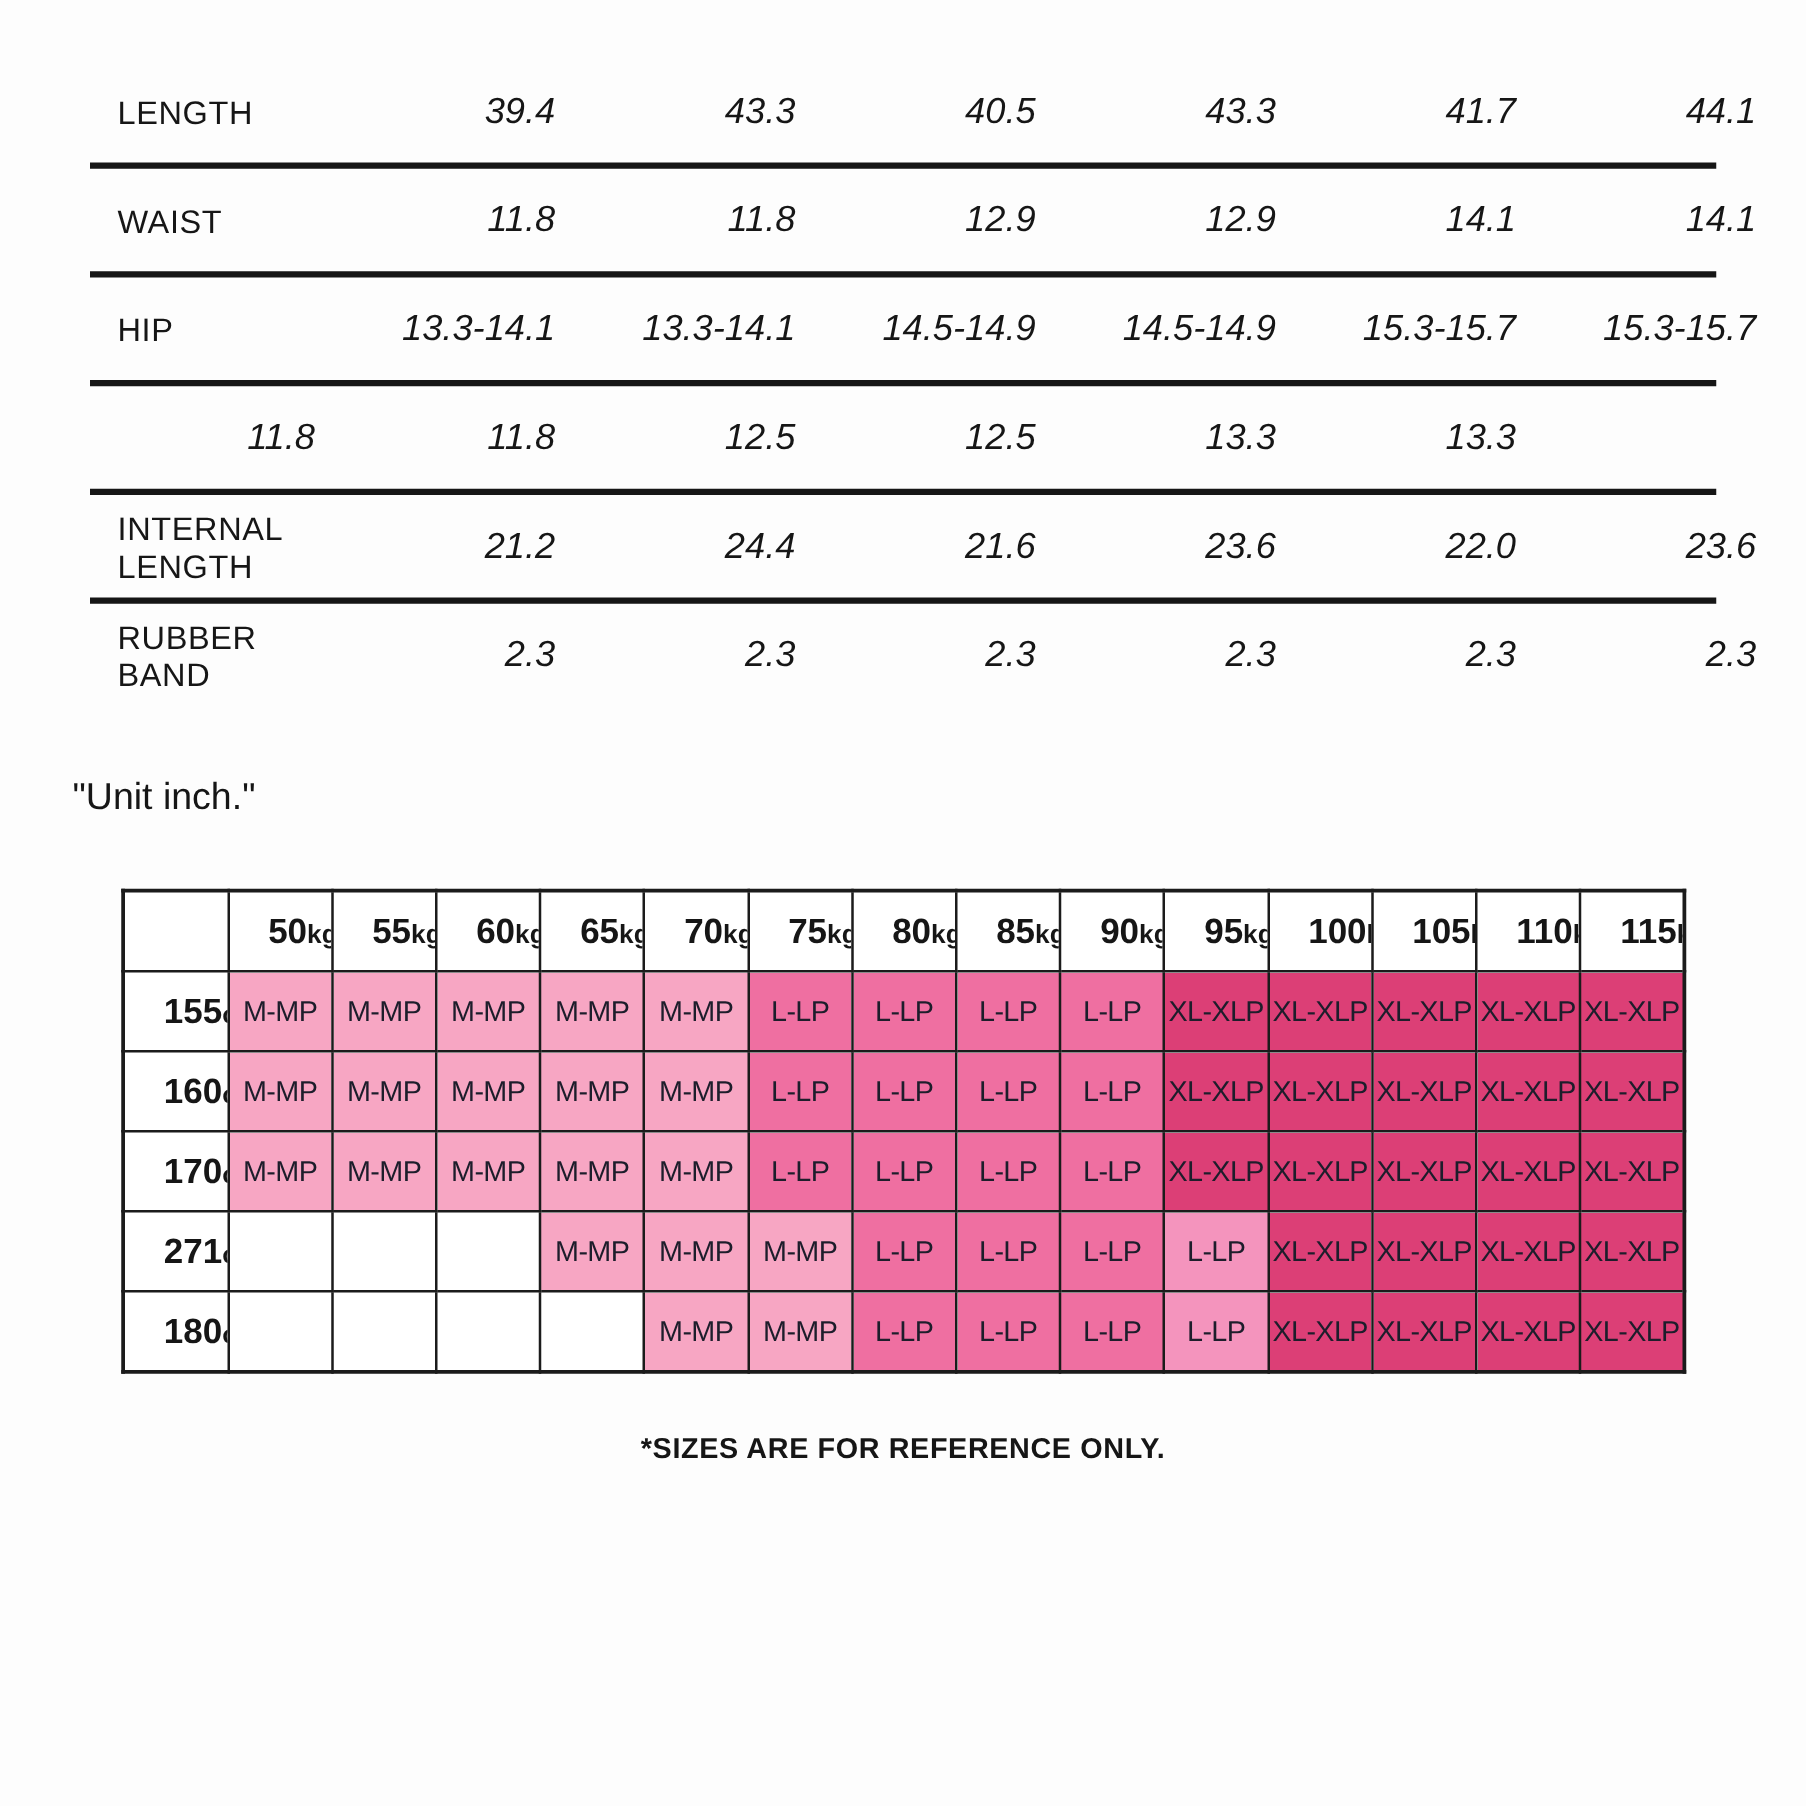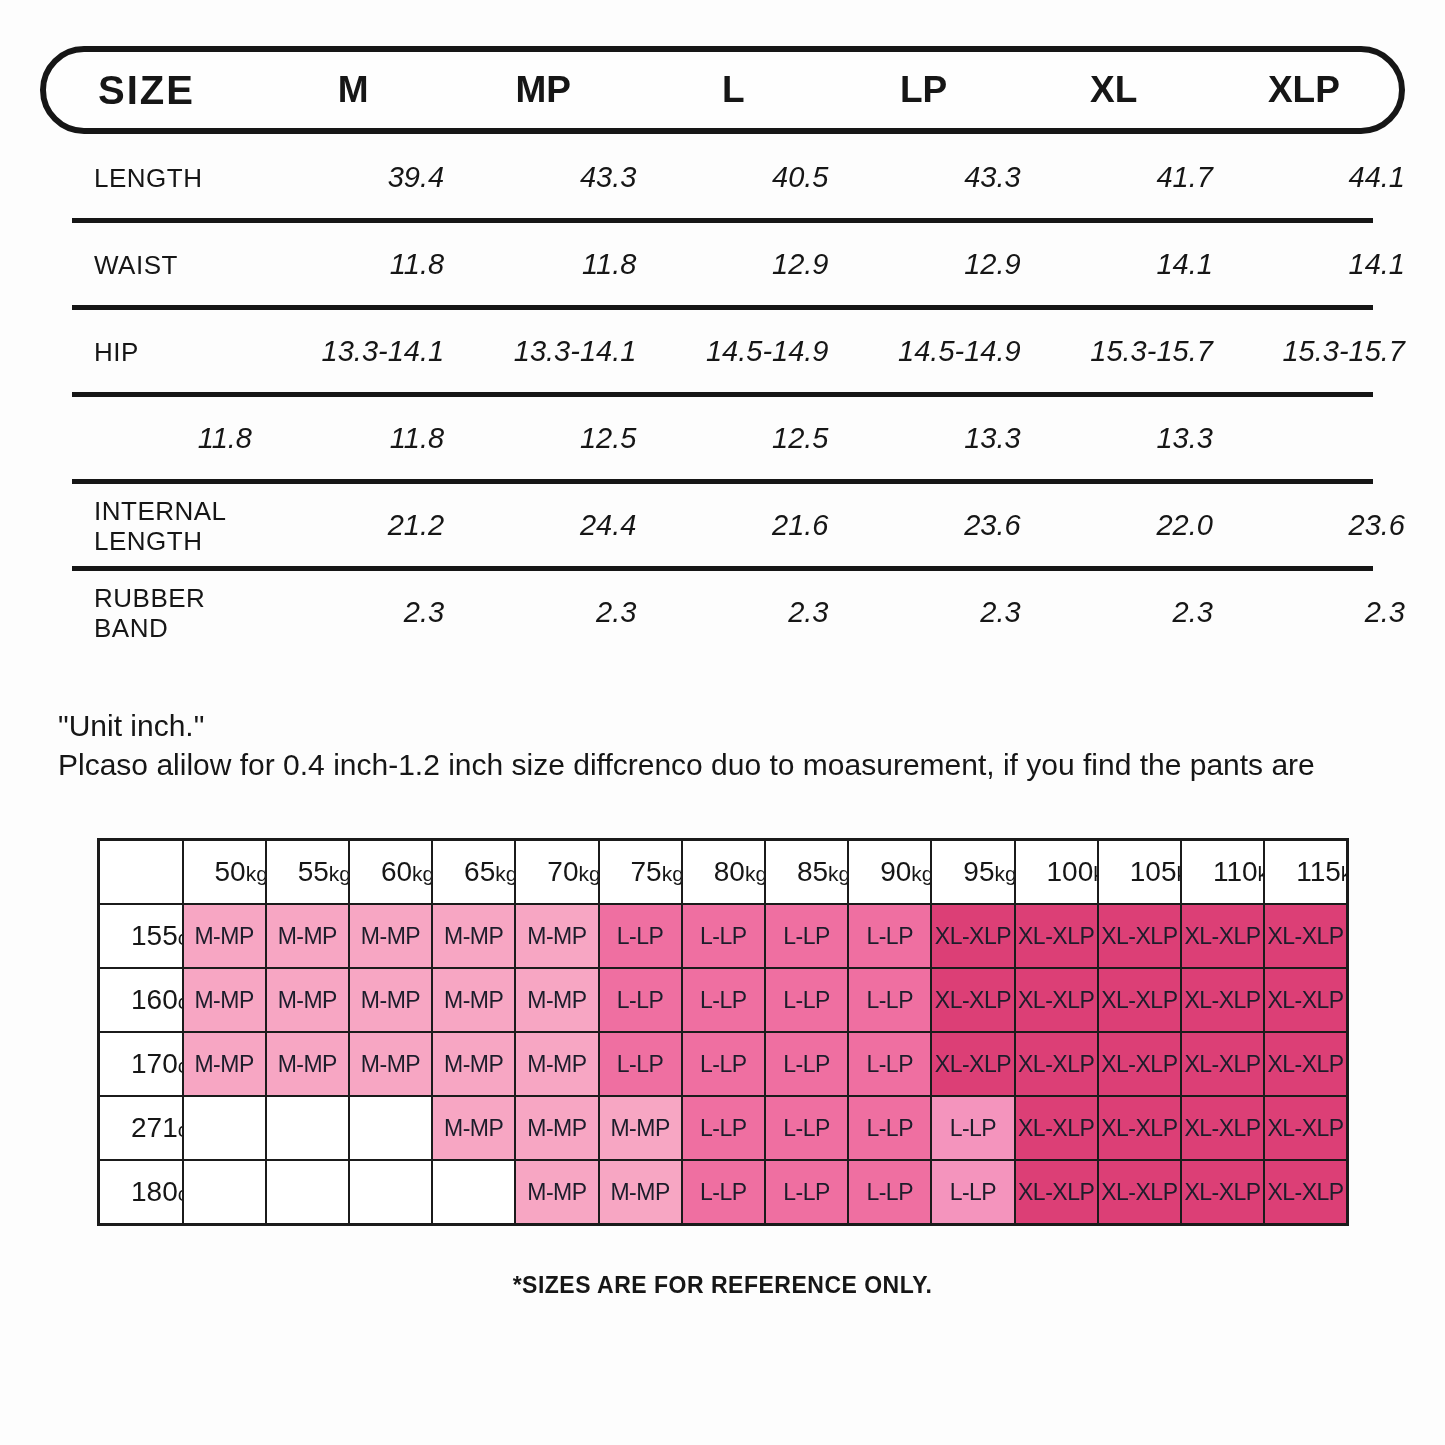--- a/index.html
+++ b/index.html
@@ -42,49 +42,40 @@
   table.wh {
     border-collapse:collapse; table-layout:fixed;
     margin:54px 0 0 97px; width:1252px;
     border:3px solid #1b1b1b;
   }
   .wh th, .wh td {
     border:2px solid #1b1b1b; height:62px;
     text-align:center; vertical-align:middle; padding:0;
     overflow:hidden; white-space:nowrap;
   }
-  .wh th { font-weight:normal; background:#ffffff;padding-left:31px; }
+  .wh th { font-weight:bold; background:#ffffff;padding-left:31px; }
   .wh col.c0 { width:84px; }
   .whead { font-size:28px; }
   .whead .unit { font-size:21px; }
   .hhead { font-size:28px; }
   .hhead .unit { font-size:20px; }
   .wcell { font-size:23px; letter-spacing:-0.5px; color:#1d1d2b; }
 
   
   .footer {
     margin-top:46px; text-align:center;
     font-size:23px; font-weight:bold; letter-spacing:0.5px;
   }
 </style>
 </head>
 <body>
 
 <div class="sheet">
 
   <div class="spec">
-    <div class="pill">
-        <div class="hsize">SIZE</div>
-        <div class="hcol">M</div>
-        <div class="hcol">MP</div>
-        <div class="hcol">L</div>
-        <div class="hcol">LP</div>
-        <div class="hcol">XL</div>
-        <div class="hcol">XLP</div>
-      </div>
     <div>
         <div class="trow">
           <div class="tlabel">
             <div>LENGTH</div>
           </div>
           <div class="tval">39.4</div>
           <div class="tval">43.3</div>
           <div class="tval">40.5</div>
           <div class="tval">43.3</div>
           <div class="tval">41.7</div>
@@ -142,21 +133,20 @@
           <div class="tval">2.3</div>
           <div class="tval">2.3</div>
           <div class="tval">2.3</div>
           <div class="tval">2.3</div>
         </div>
       </div>
   </div>
 
   <div class="note">
     <div>"Unit inch."</div>
-    <div>Plcaso alilow for 0.4 inch-1.2 inch size diffcrenco duo to moasurement, if you find the pants are</div>
   </div>
 
   <table class="wh">
     <colgroup>
         <col class="c0">
         <col>
         <col>
         <col>
         <col>
         <col>

